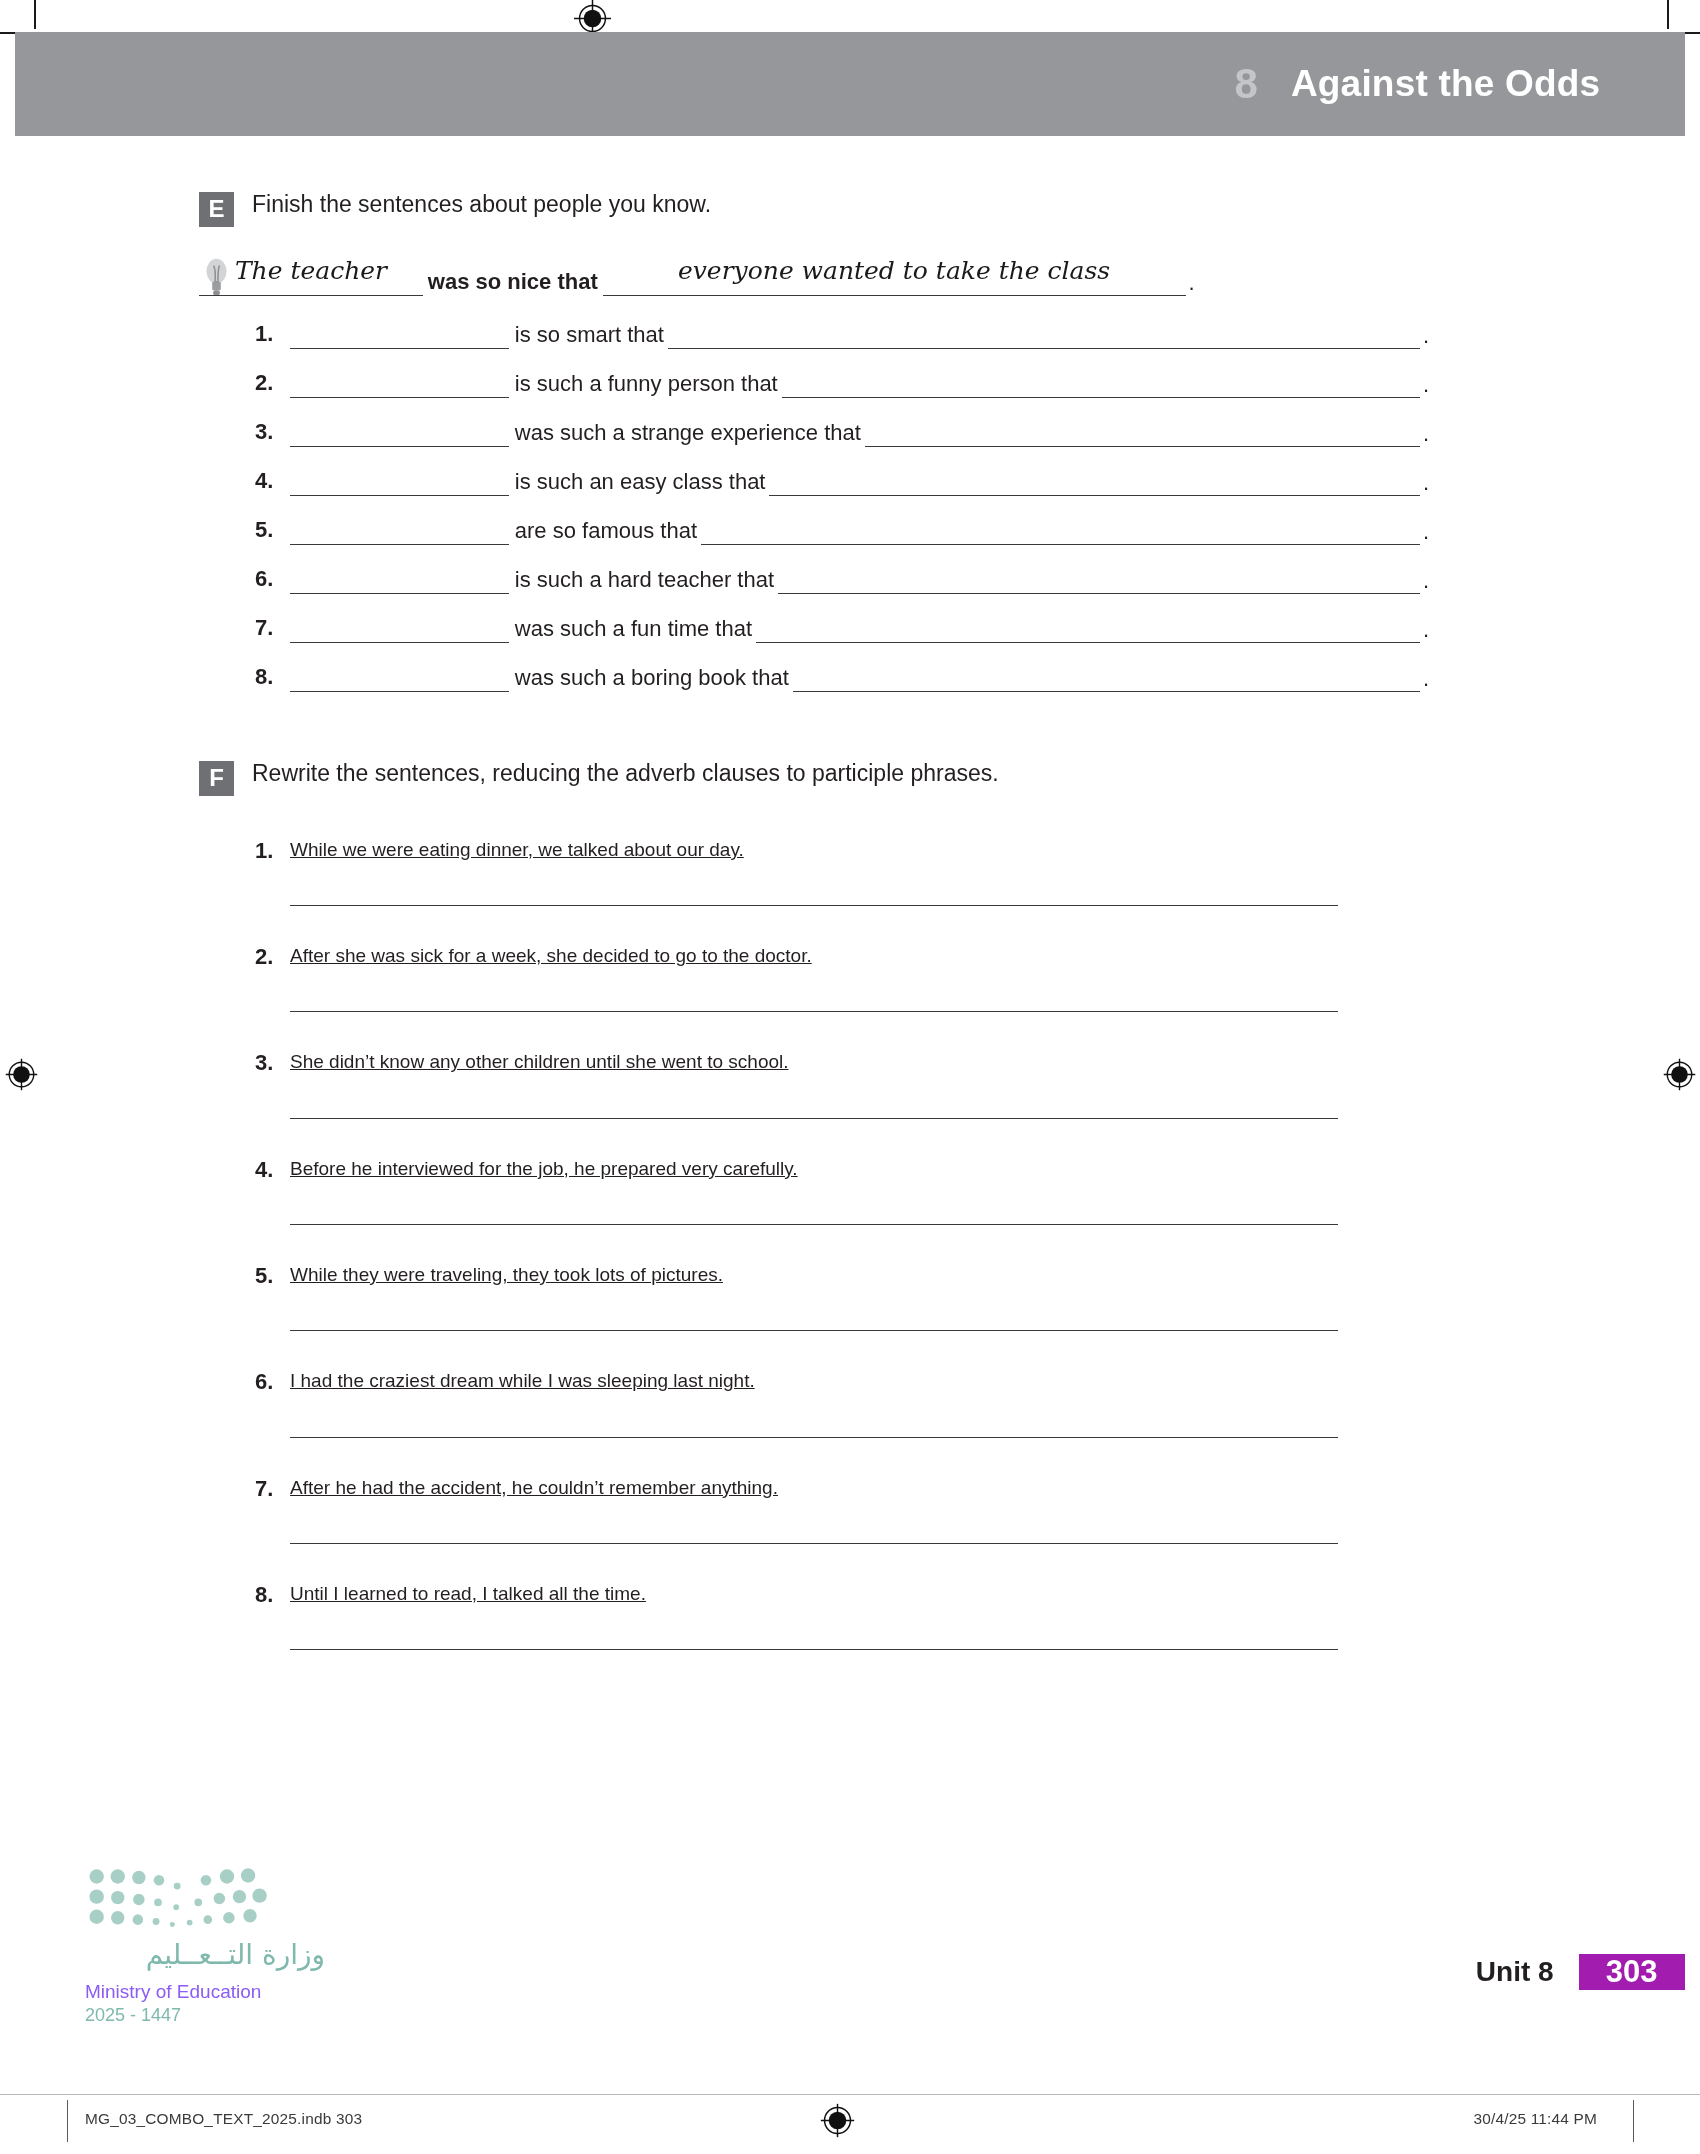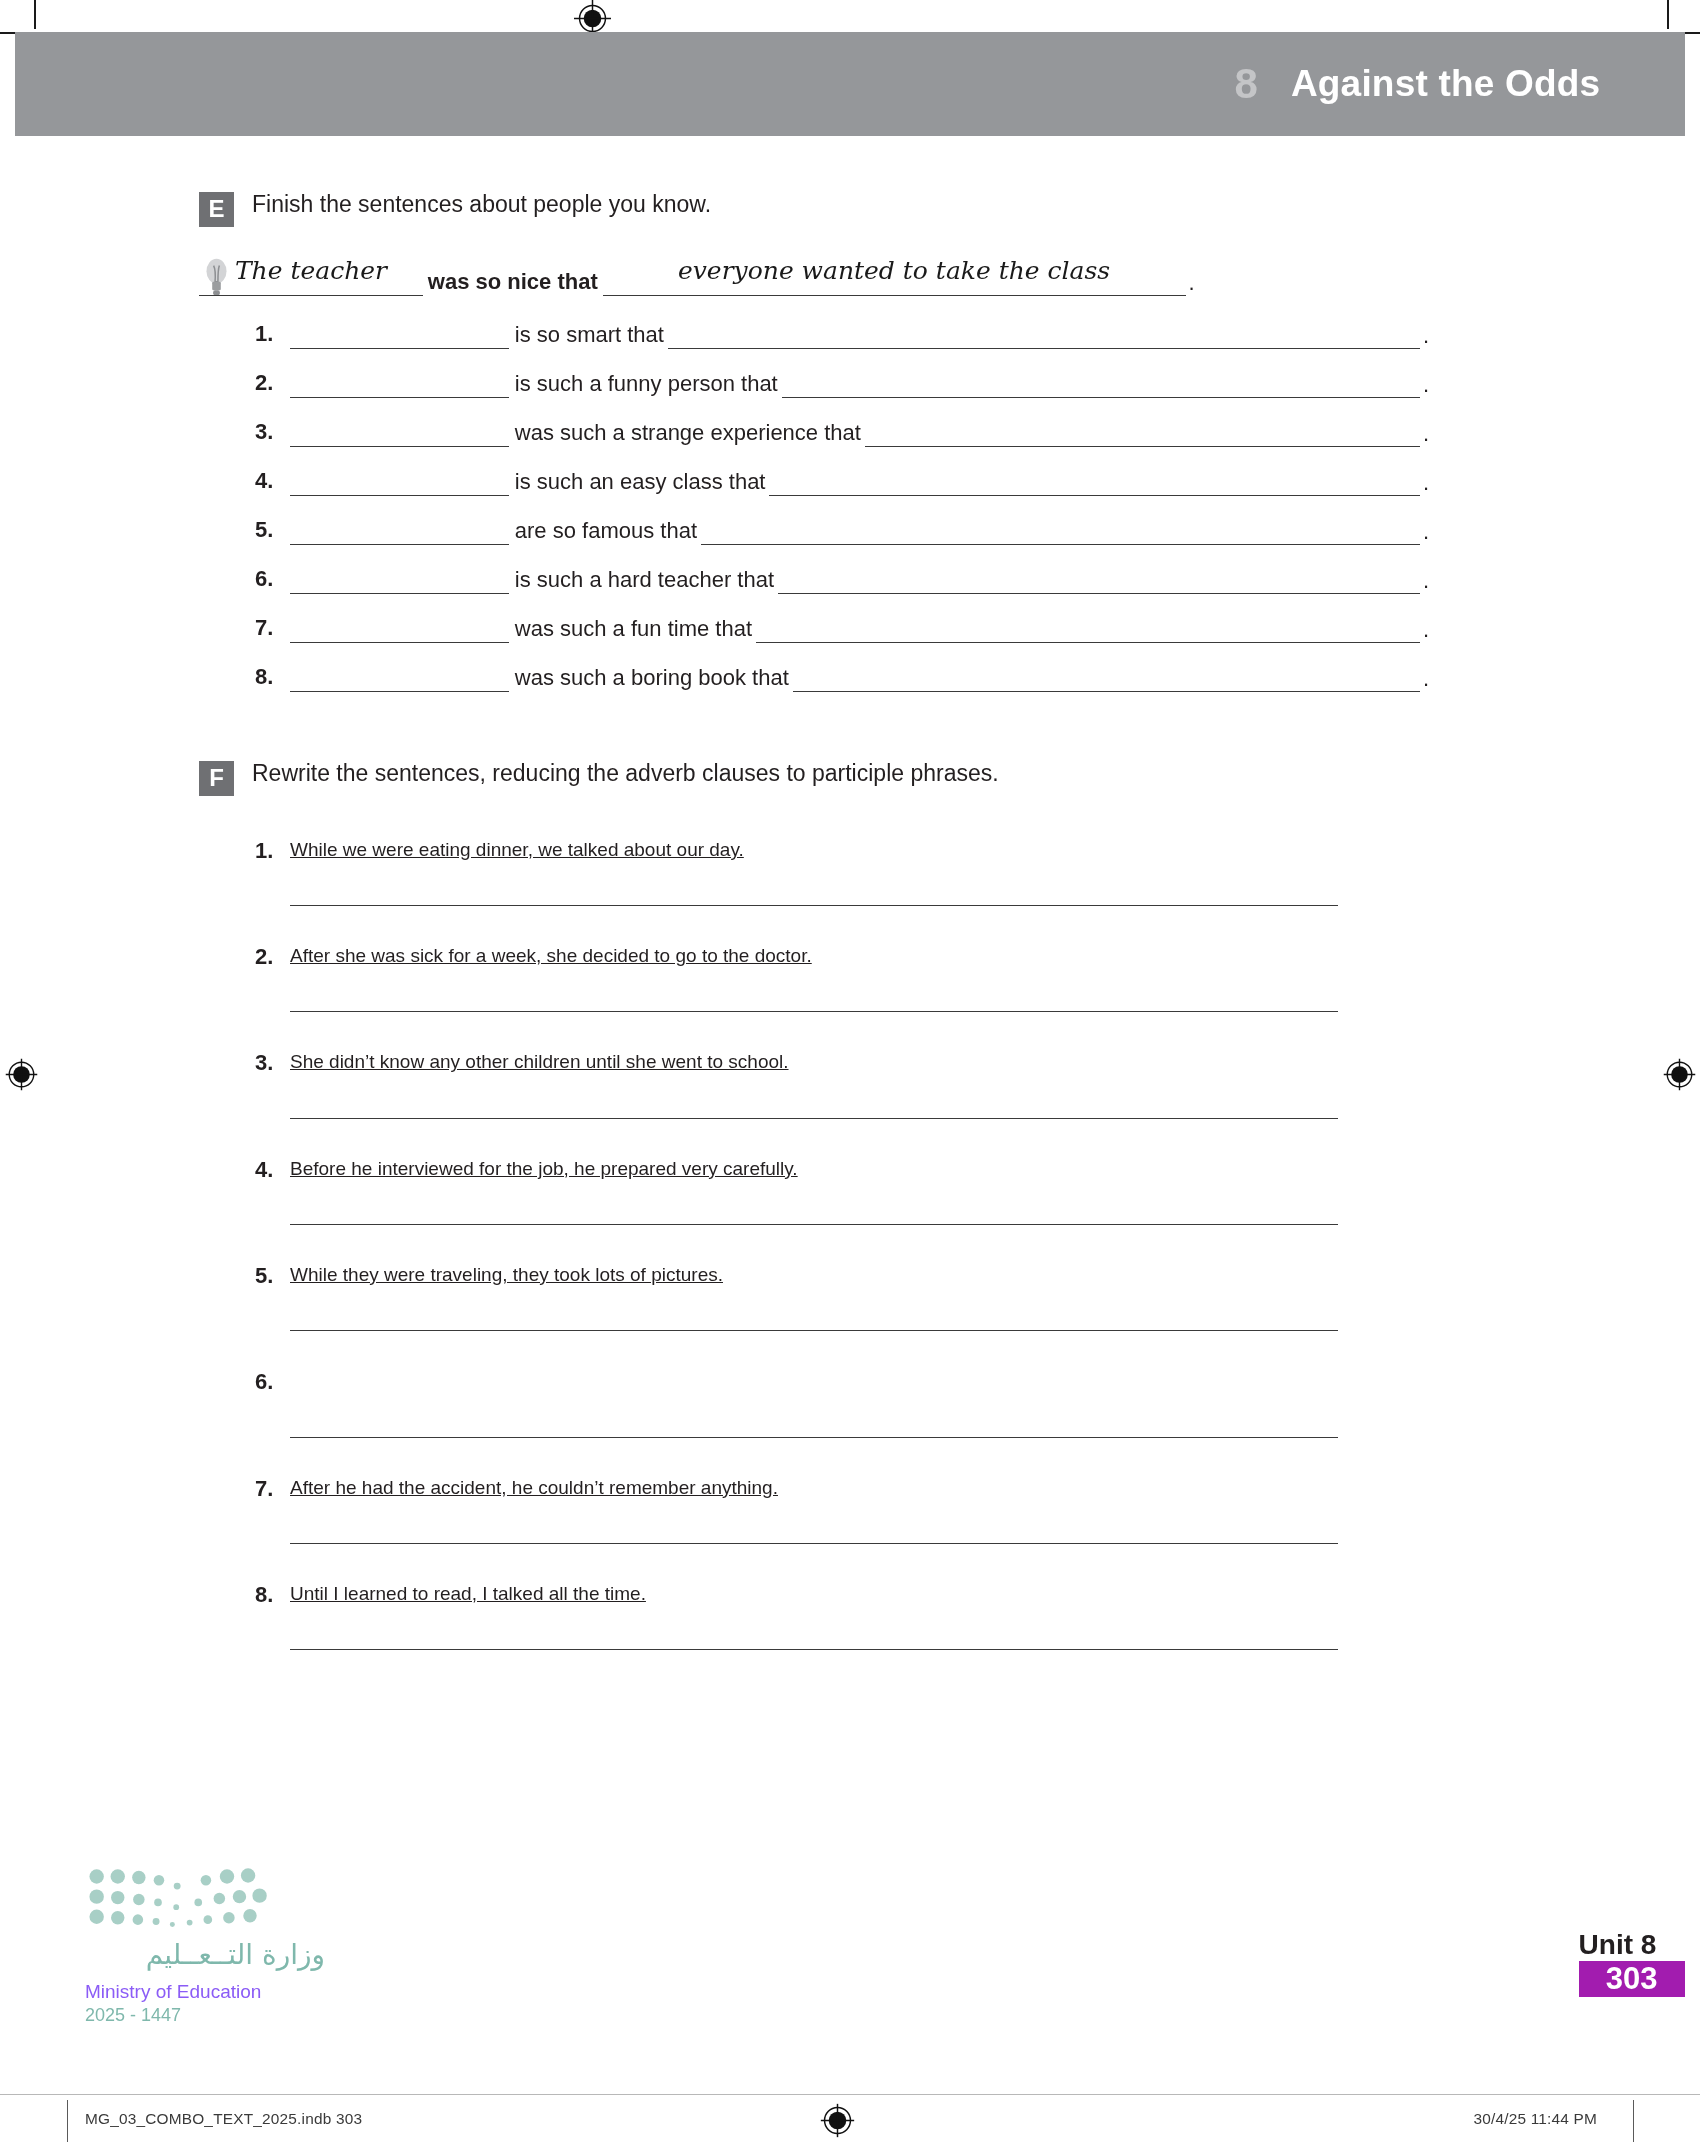--- a/index.html
+++ b/index.html
@@ -269,23 +269,22 @@
     color: #7fb8ac;
     margin-top: 1.9px;
   }
 
   
   .pagenum-wrap {
     position: absolute;
     right: 15.4px;
     top: 1929px;
     display: flex;
-    align-items: flex-start;
+    align-items: center;
     height: 85px;
-    flex-direction: column;
   }
   .unit-label {
     font-size: 28px;
     font-weight: bold;
     color: #231f20;
     display: flex;
     align-items: center;
     padding-right: 25px;
   }
   .pagenum-box {
@@ -506,20 +505,21 @@
       <div class="f-item-row">
         <span class="f-num">5.</span>
         <span class="f-sentence">While they were traveling, they took lots of pictures.</span>
       </div>
       <div class="f-answer-rule"></div>
     </div>
 
     <div class="f-item">
       <div class="f-item-row">
         <span class="f-num">6.</span>
+        <span class="f-sentence">I had the craziest dream while I was sleeping last night.</span>
       </div>
       <div class="f-answer-rule"></div>
     </div>
 
     <div class="f-item">
       <div class="f-item-row">
         <span class="f-num">7.</span>
         <span class="f-sentence">After he had the accident, he couldn’t remember anything.</span>
       </div>
       <div class="f-answer-rule"></div>

